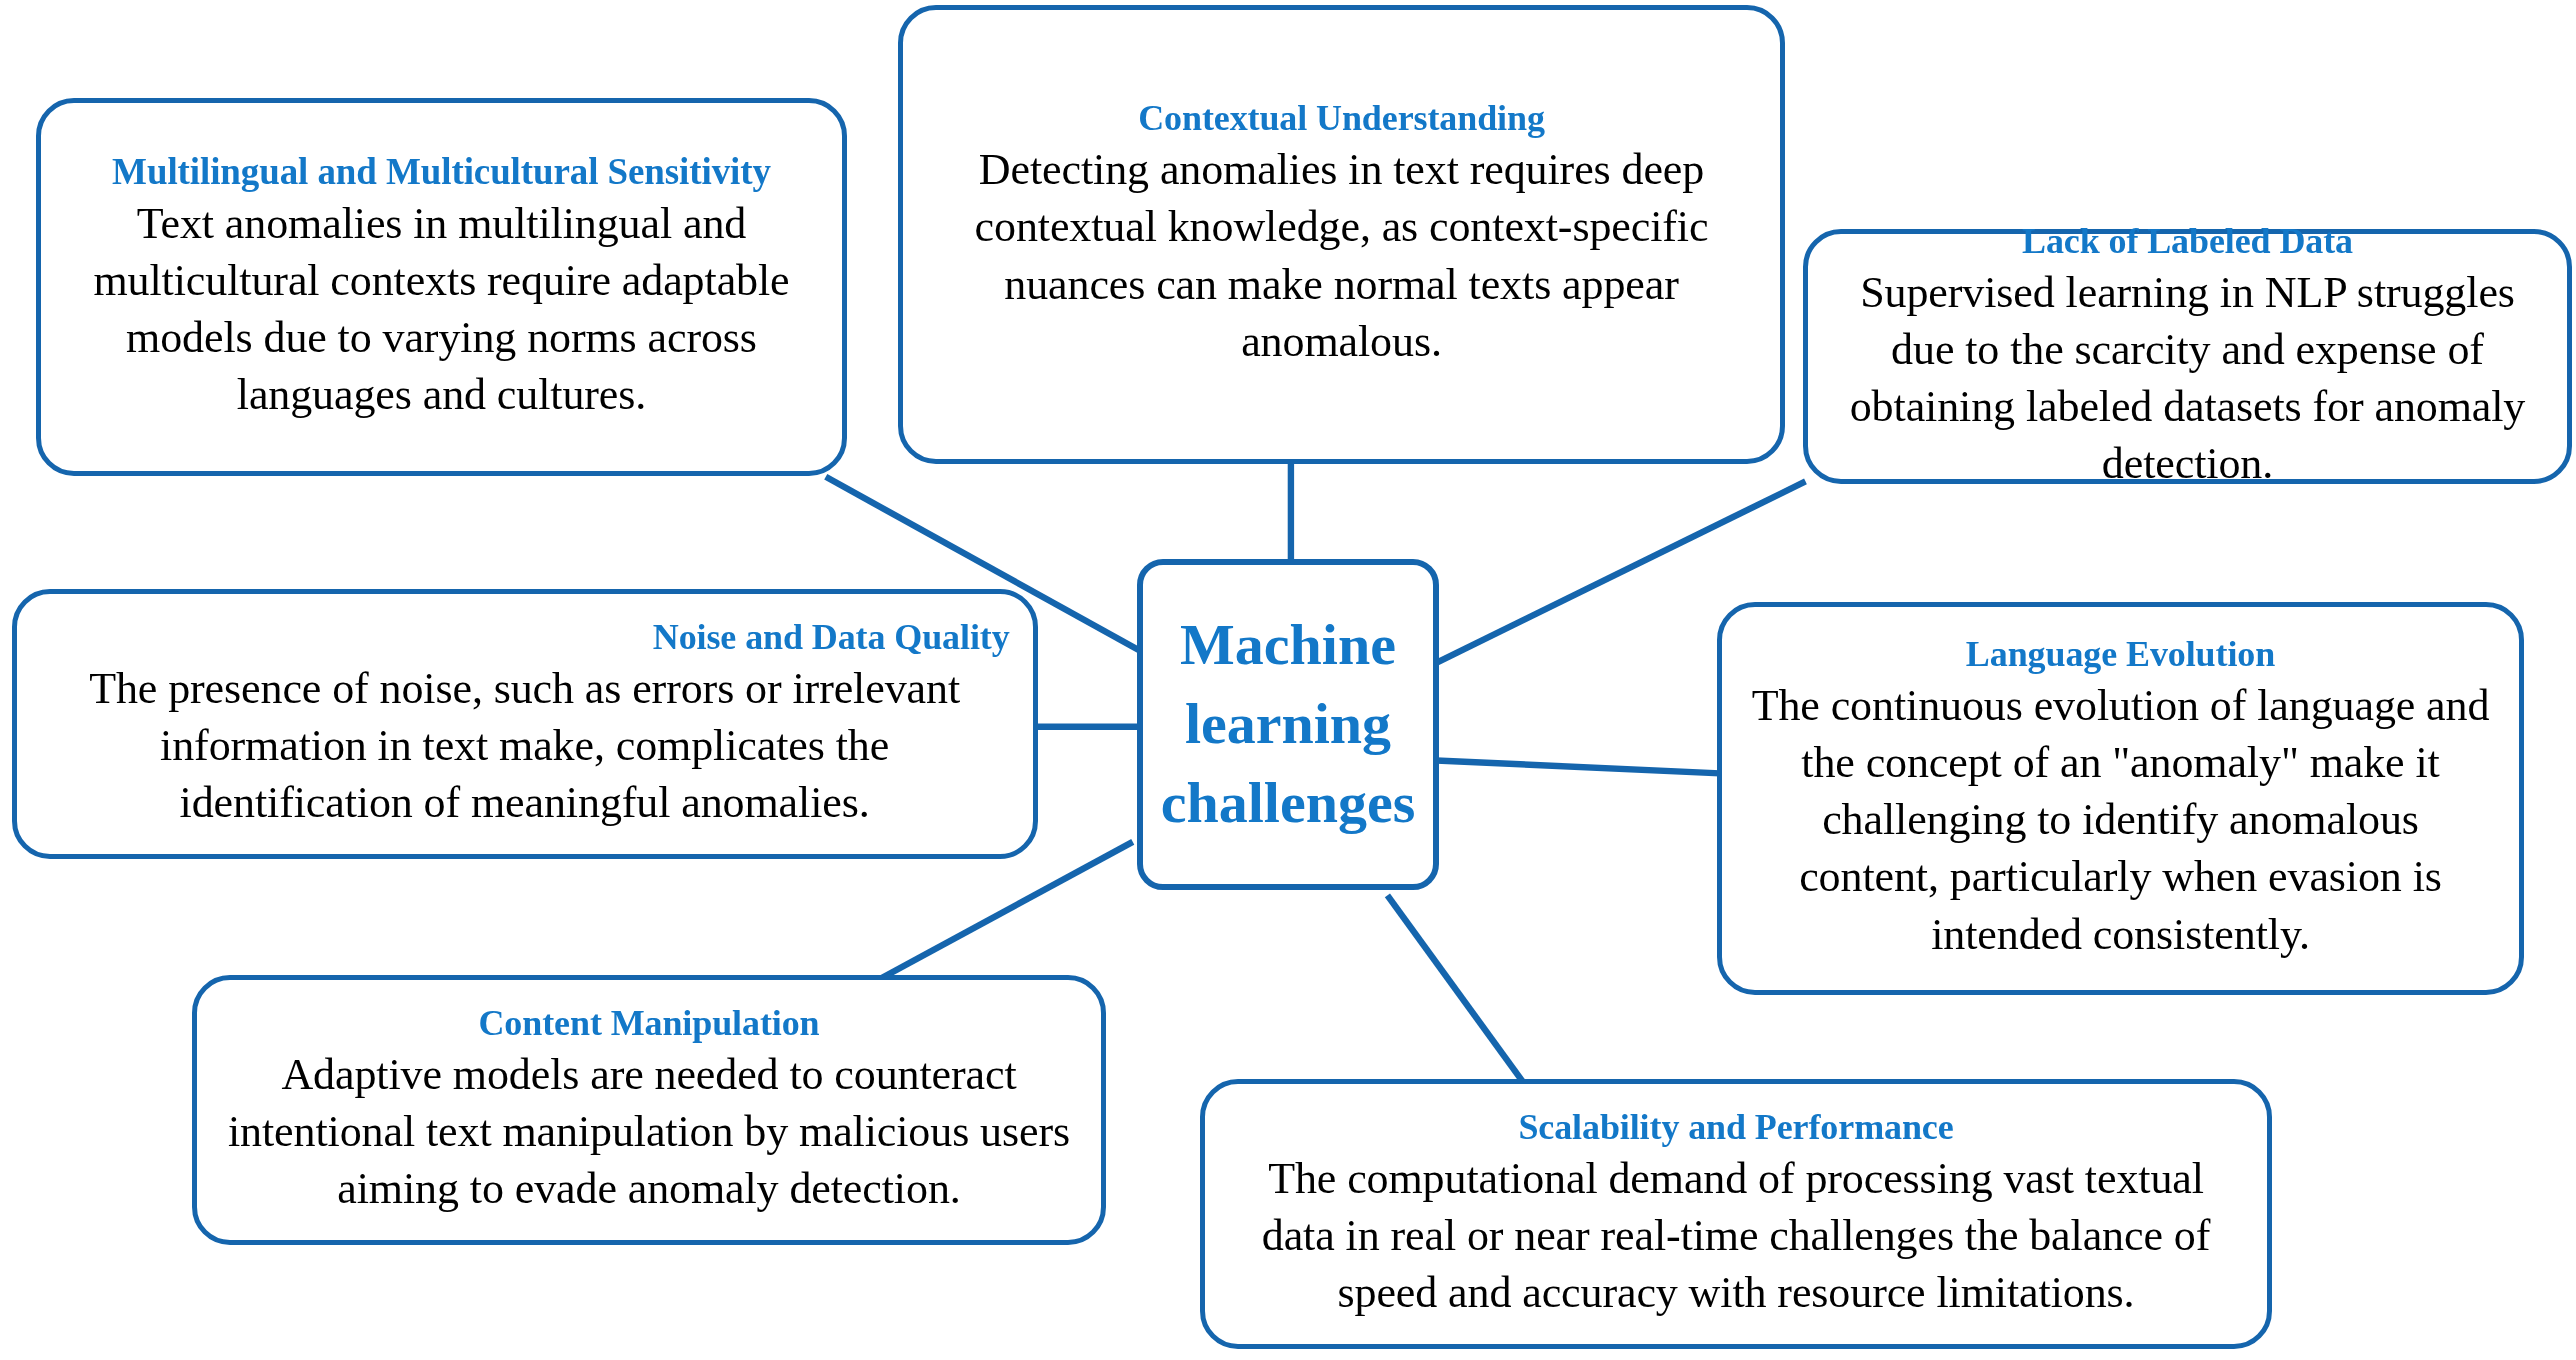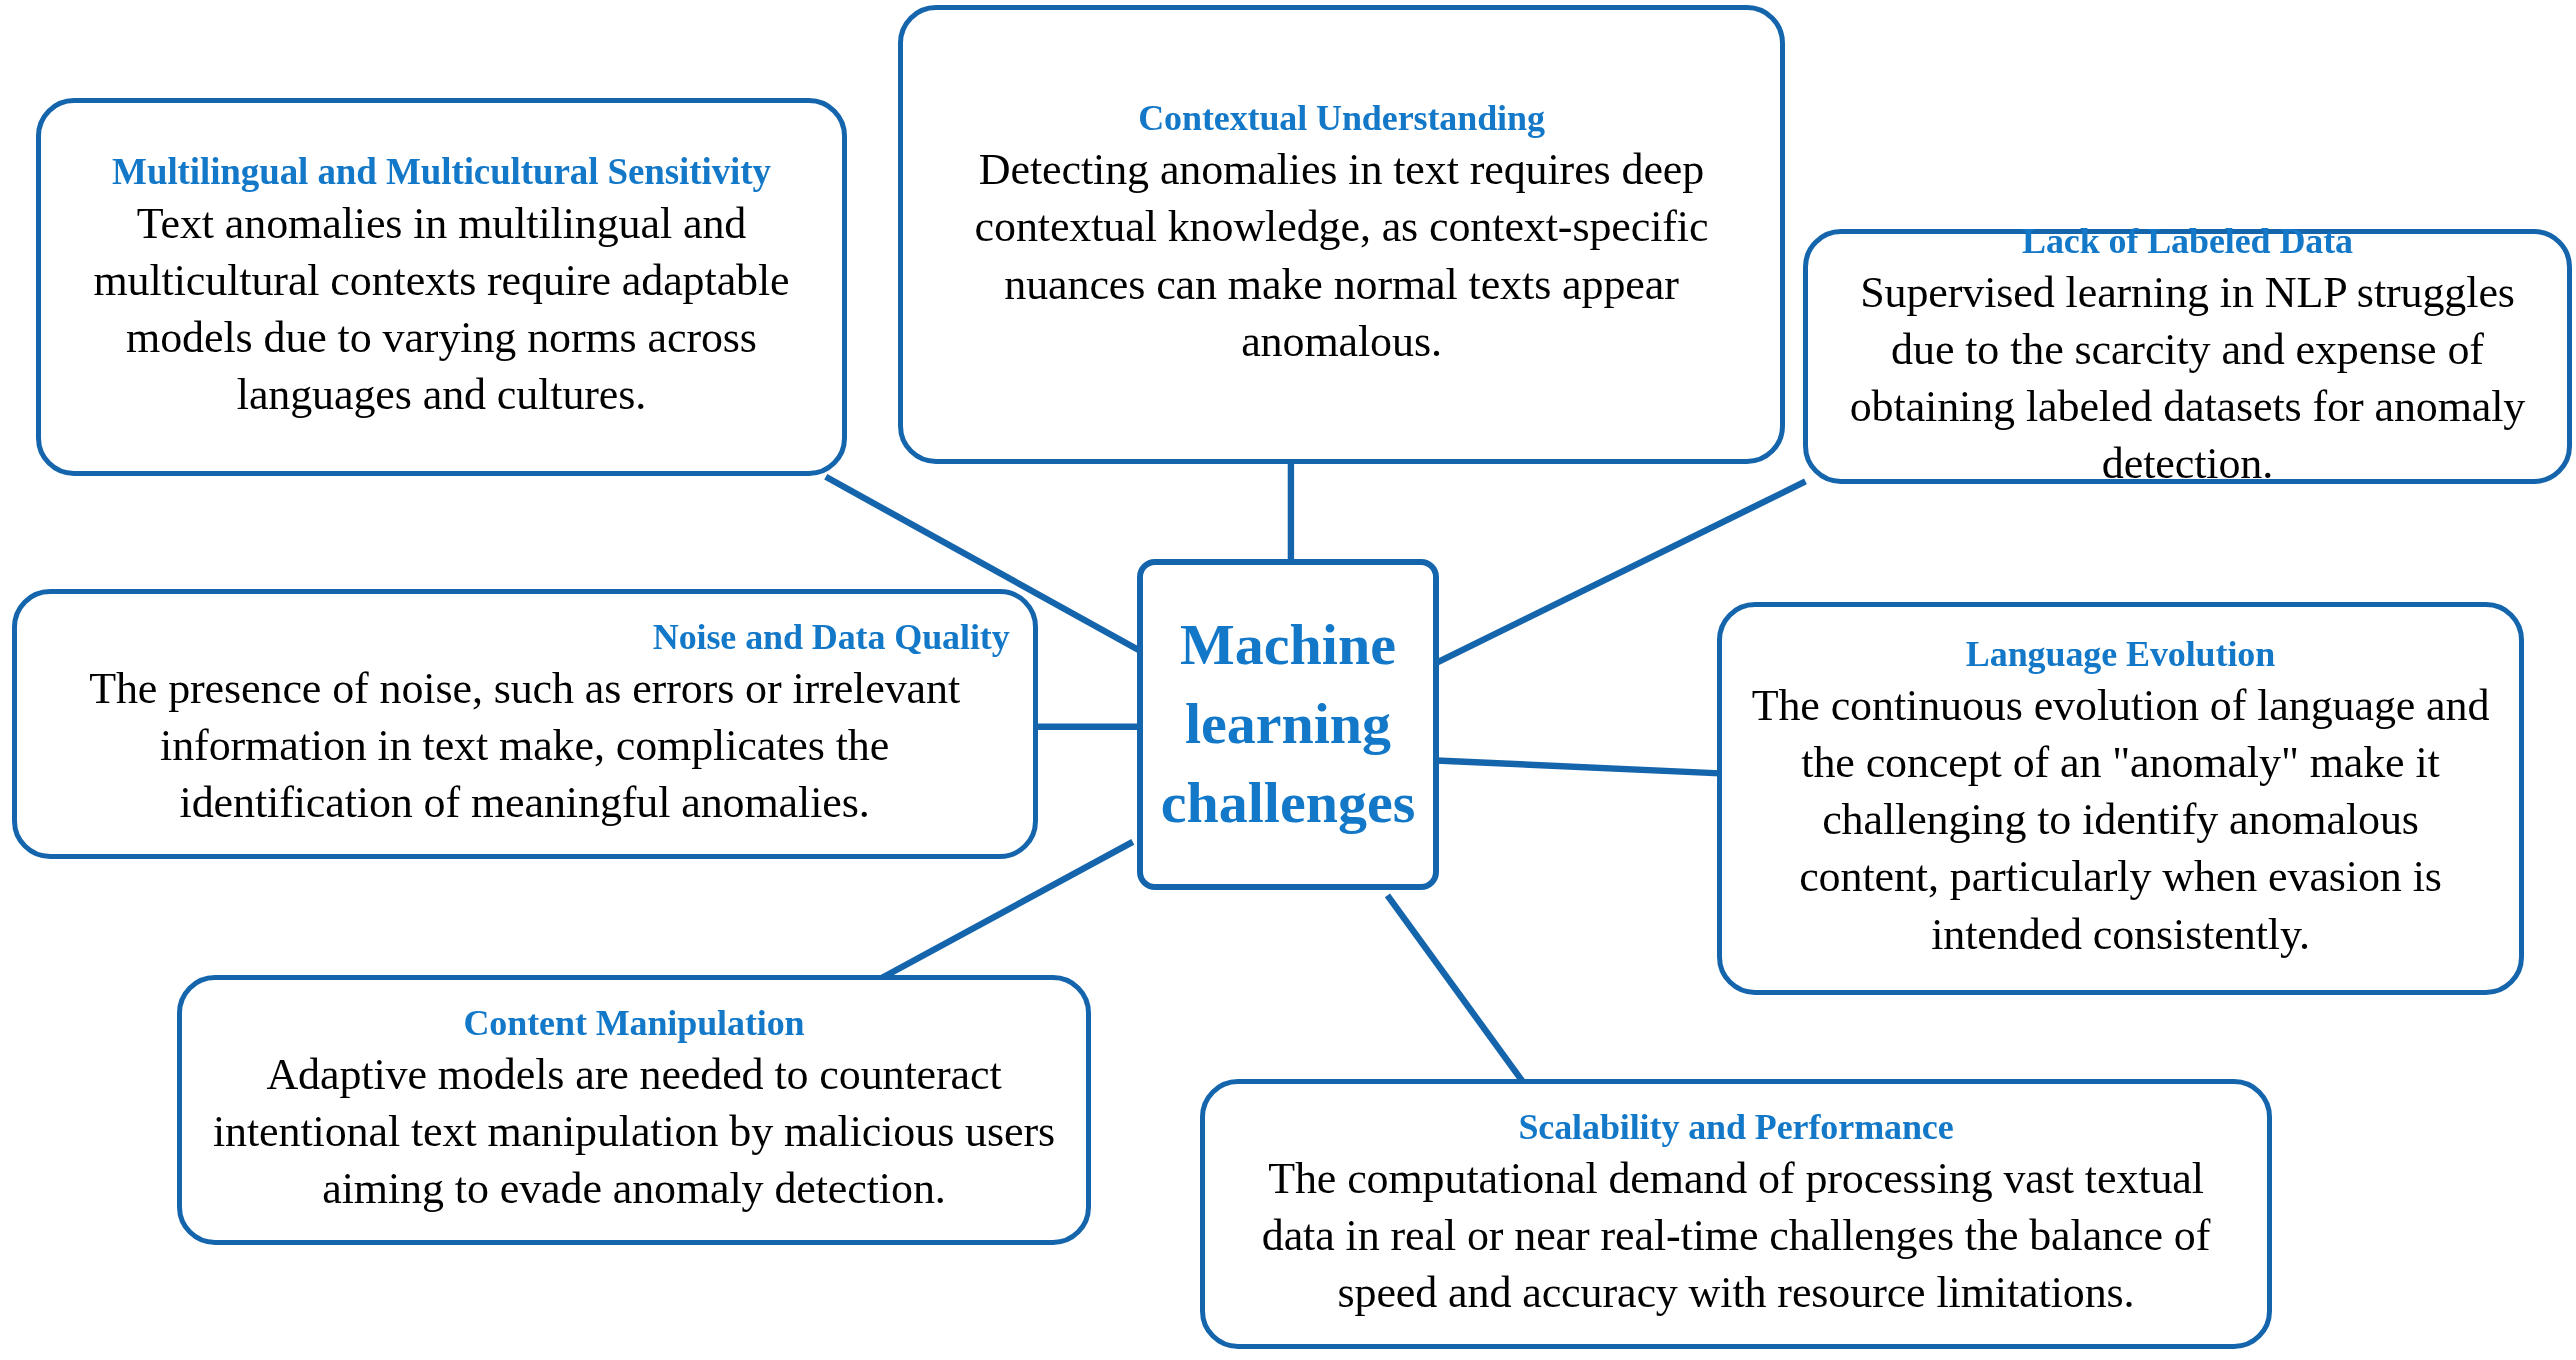--- a/index.html
+++ b/index.html
@@ -49,38 +49,38 @@
     text-align: center;
     margin-top: 1px;
     letter-spacing: -0.1px;
   }
   
   #node-center {
     left: 1137px;
     top: 559px;
     width: 302px;
     height: 331px;
-    border-radius: 18px;
+    border-radius: 26px;
     border-width: 6.4px;
   }
   #node-center .center-title {
     color: #1378C8;
     font-weight: bold;
     font-size: 58px;
     line-height: 1.36;
     text-align: center;
   }
 
   
   #node-multilingual { left: 36px;   top: 98px;  width: 811px; height: 378px;  padding: 15px 23px; }
   #node-contextual   { left: 898px; top: 4.7px;    width: 887px; height: 459px;  padding: 15px 25.6px; }
   #node-labeled      { left: 1803px; top: 229px;  width: 769px; height: 255px;  padding: 14px 23px; }
   #node-noise        { left: 11.6px;   top: 589px; width: 1026px; height: 270px;  padding: 12.8px 23px; align-items: flex-end; }
   #node-language     { left: 1717px; top: 602px; width: 807px; height: 393px;  padding: 14px 25.6px; }
-  #node-content      { left: 177px;  top: 975px; width: 914px; height: 270px;  padding: 12.8px 23px; }
+  #node-content      { left: 192px;  top: 975px; width: 914px; height: 270px;  padding: 12.8px 23px; }
   #node-scalability  { left: 1200px; top: 1079px; width: 1072px; height: 270px;  padding: 12.8px 28px; }
 
   #node-multilingual .node-title { font-size: 37px; }
   #node-noise .node-title,
   #node-content .node-title,
   #node-scalability .node-title { font-size: 36px; }
 </style>
 </head>
 <body>
 

